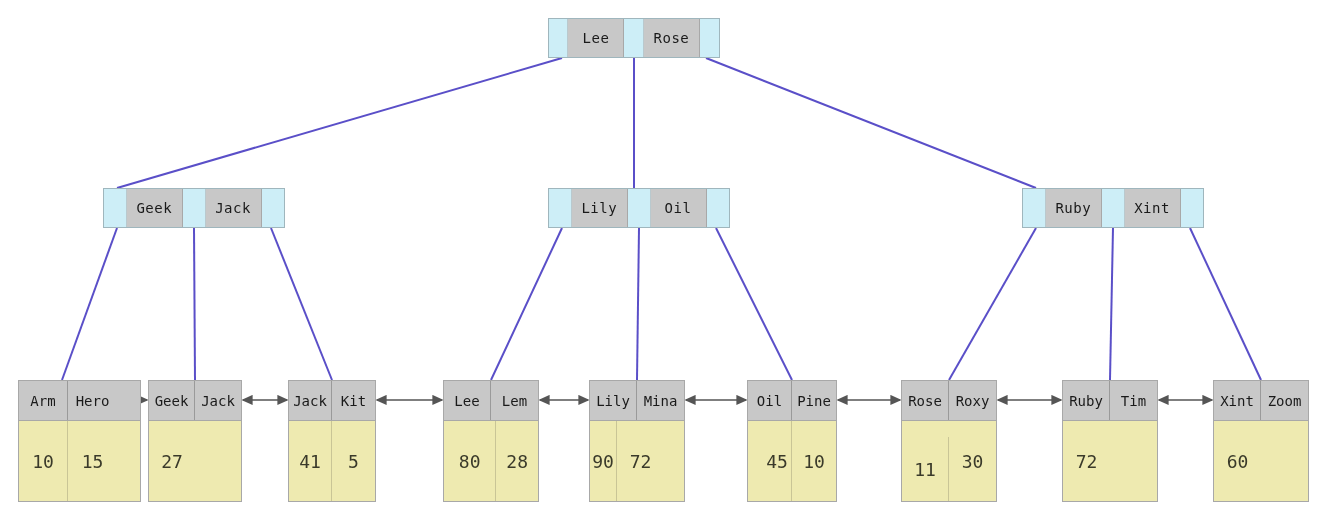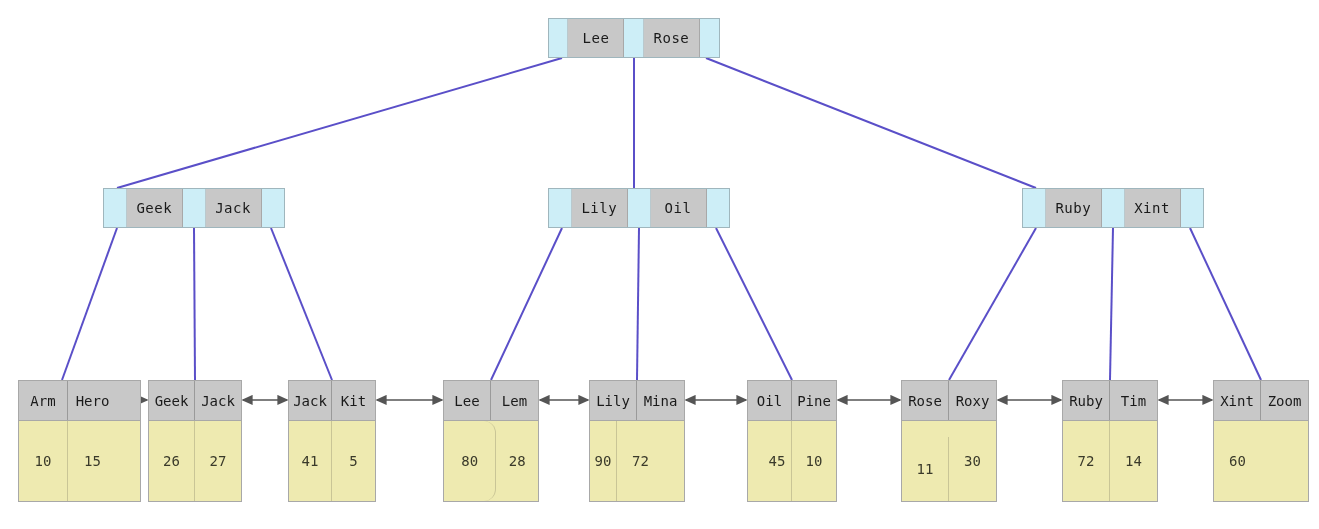--- a/index.html
+++ b/index.html
@@ -66,21 +66,21 @@
   }
   .lk{
     display:flex;align-items:center;justify-content:center;
     font-size:14px;color:#1a1a1a;
     border-right:1px solid #9a9a9a;
     box-sizing:border-box;
   }
   .lk:last-child{border-right:none;}
   .lv{
     display:flex;align-items:center;justify-content:center;
-    font-size:14px;color:#3a3a2a;
+    font-size:18px;color:#3a3a2a;
     border-right:1px solid #c9c596;
     box-sizing:border-box;
   }
   .lv:last-child{border-right:none;}
 </style>
 </head>
 <body>
 
 <div id="canvas">
   <svg id="edges" viewBox="0 0 1319 529">
@@ -150,41 +150,40 @@
         <div class="lv" style="width: 49px;">10</div>
         <div class="lv" style="width: 49px;">15</div>
       </div>
     </div>
     <div class="leaf" style="left: 148px; top: 380px; width: 94px;">
       <div class="leaf-keys">
         <div class="lk" style="width: 46px;">Geek</div>
         <div class="lk" style="width: 46px;">Jack</div>
       </div>
       <div class="leaf-vals">
-        <div class="lv" style="width: 46px;">26</div>
         <div class="lv" style="width: 46px;">27</div>
       </div>
     </div>
     <div class="leaf" style="left: 288px; top: 380px; width: 88px;">
       <div class="leaf-keys">
         <div class="lk" style="width: 43px;">Jack</div>
         <div class="lk" style="width: 43px;">Kit</div>
       </div>
       <div class="leaf-vals">
         <div class="lv" style="width: 43px;">41</div>
         <div class="lv" style="width: 43px;">5</div>
       </div>
     </div>
     <div class="leaf" style="left: 443px; top: 380px; width: 96px;">
       <div class="leaf-keys">
         <div class="lk" style="width: 47px;">Lee</div>
         <div class="lk" style="width: 47px; text-align: right;">Lem</div>
       </div>
       <div class="leaf-vals">
-        <div class="lv" style="width: 59px; border-radius: 12px;">80</div>
+        <div class="lv" style="width: 59px;">80</div>
         <div class="lv" style="width: 47px;">28</div>
       </div>
     </div>
     <div class="leaf" style="left: 589px; top: 380px; width: 96px;">
       <div class="leaf-keys">
         <div class="lk" style="width: 47px;">Lily</div>
         <div class="lk" style="width: 47px;">Mina</div>
       </div>
       <div class="leaf-vals">
         <div class="lv" style="width: 27px;">90</div>
@@ -211,21 +210,20 @@
         <div class="lv" style="width: 47px;">30</div>
       </div>
     </div>
     <div class="leaf" style="left: 1062px; top: 380px; width: 96px;">
       <div class="leaf-keys">
         <div class="lk" style="width: 47px;">Ruby</div>
         <div class="lk" style="width: 47px;">Tim</div>
       </div>
       <div class="leaf-vals">
         <div class="lv" style="width: 47px;">72</div>
-        <div class="lv" style="width: 47px;">14</div>
       </div>
     </div>
     <div class="leaf" style="left: 1213px; top: 380px; width: 96px;">
       <div class="leaf-keys">
         <div class="lk" style="width: 47px;">Xint</div>
         <div class="lk" style="width: 47px;">Zoom</div>
       </div>
       <div class="leaf-vals">
         <div class="lv" style="width: 47px;">60</div>
       </div>

